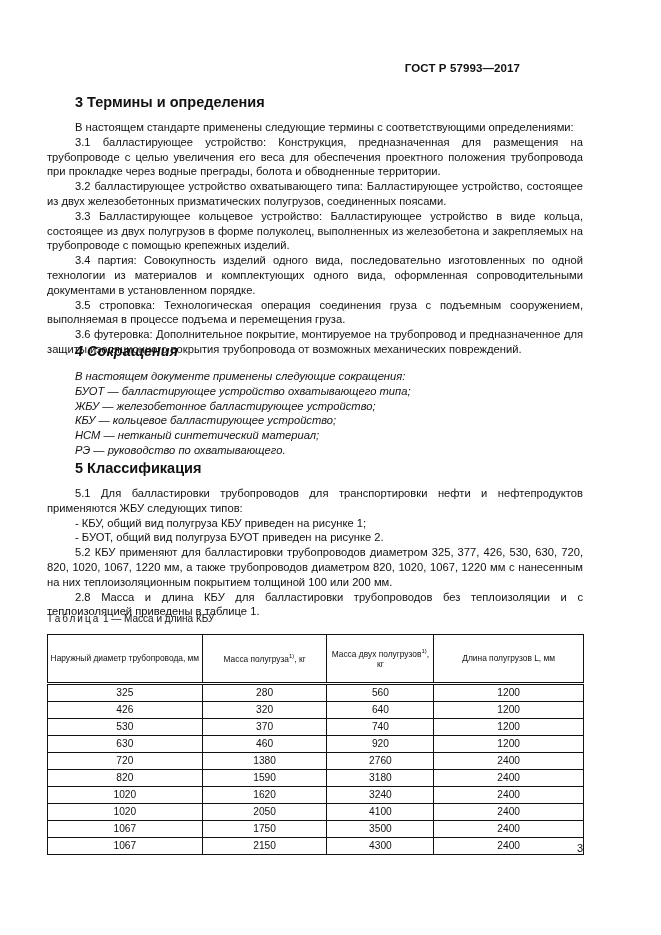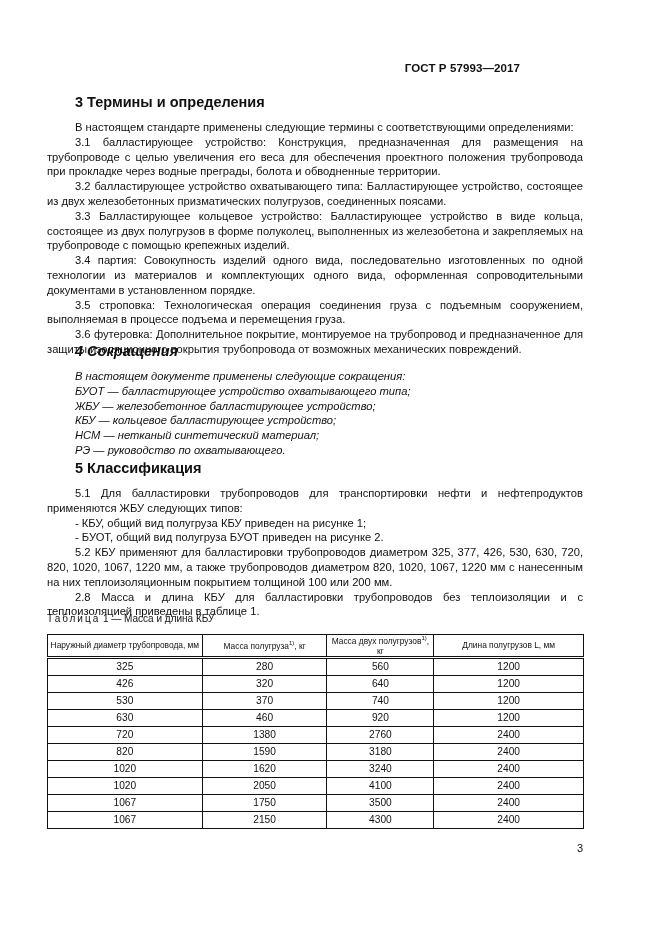--- a/index.html
+++ b/index.html
@@ -9,21 +9,21 @@
   .hdr { position: absolute; right: 78px; top: 62px; font-size: 11.5px; font-weight: bold; letter-spacing: 0.1px; }
   .sec { position: absolute; left: 47px; width: 536px; }
   h2 { font-size: 14.5px; font-weight: bold; margin: 0; line-height: 18px; padding-left: 28px; }
   p { margin: 0; font-size: 11.2px; line-height: 14.8px; text-align: justify; }
   p.ind { text-indent: 28px; }
   p.l { padding-left: 28px; text-indent: 0; }
   b { font-weight: normal; }
   .caption { position: absolute; left: 47px; top: 613px; font-size: 10px; }
   .caption .sp { letter-spacing: 2px; margin-top: 27px; }
   table { position: absolute; left: 47px; top: 634px; width: 537px; border-collapse: collapse; font-size: 10px; }
-  th { font-weight: normal; font-size: 8.4px; height: 16px; border: 1px solid #111; border-bottom: 3px double #111; padding: 0 2px; }
+  th { font-weight: normal; font-size: 8.4px; height: 16px; border: 1px solid #111; border-bottom: 3px double #111; padding: 13px 2px; }
   td { border: 1px solid #111; height: 16px; text-align: center; padding: 0; font-size: 10.2px; }
   sup { font-size: 6px; }
   .pno { position: absolute; left: 577px; top: 842px; font-size: 11px; }
 </style>
 </head>
 <body>
 
 <div class="page">
 
   <div class="hdr">ГОСТ Р 57993—2017</div>

